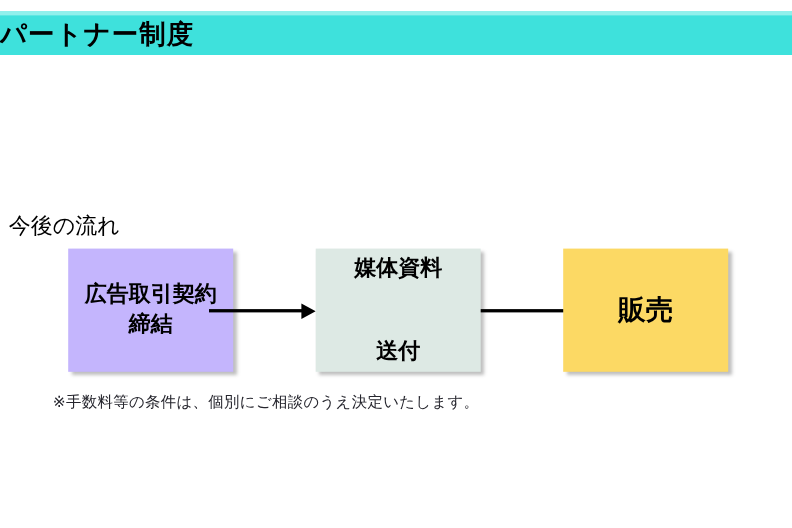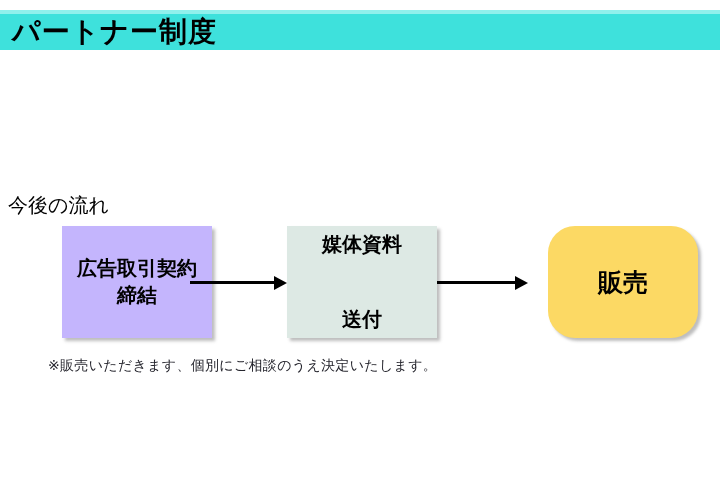--- a/index.html
+++ b/index.html
@@ -28,24 +28,24 @@
     top: 10px;
     width: 720px;
     height: 40px;
     background: #3ee1dc;
     border-top: 4px solid #90f0ec;
     box-sizing: border-box;
     display: flex;
     align-items: center;
   }
   .title-text {
-    font-size: 28px;
+    font-size: 24px;
     font-weight: bold;
     color: #000000;
-    padding-left: 12px;
+    padding-left: 0;
     letter-spacing: 1px;
     line-height: 36px;
   }
   .subtitle {
     position: absolute;
     left: 14px;
     top: 60px;
     font-size: 19px;
     font-weight: bold;
     color: #000000;
@@ -72,21 +72,21 @@
     font-weight: bold;
     color: #000000;
     box-shadow: 3px 3px 3px rgba(110,110,110,0.45);
   }
   .flow-box .line {
     font-size: 20px;
     line-height: 27px;
   }
   #box-contract  { left: 40px;  }
   #box-materials { left: 287px; gap: 48px; }
-  #box-sales     { left: 548px; border-radius: 27px; }
+  #box-sales     { left: 512px; }
   #box-sales .line { font-size: 25px; }
   .flow-arrow {
     position: absolute;
     top: 281px;
     height: 3px;
     background: #000000;
   }
   .flow-arrow::after {
     content: "";
     position: absolute;
@@ -133,15 +133,15 @@
     <span class="line">媒体資料</span>
     <span class="line">送付</span>
   </div>
 
   <div class="flow-arrow" id="arrow-2"></div>
 
   <div class="flow-box" id="box-sales" style="background: rgb(252, 217, 100);">
     <span class="line">販売</span>
   </div>
 
-  <div class="footnote">※販売いただきます、個別にご相談のうえ決定いたします。</div>
+  <div class="footnote">※手数料等の条件は、個別にご相談のうえ決定いたします。</div>
 
 </div>
 
 </body></html>

